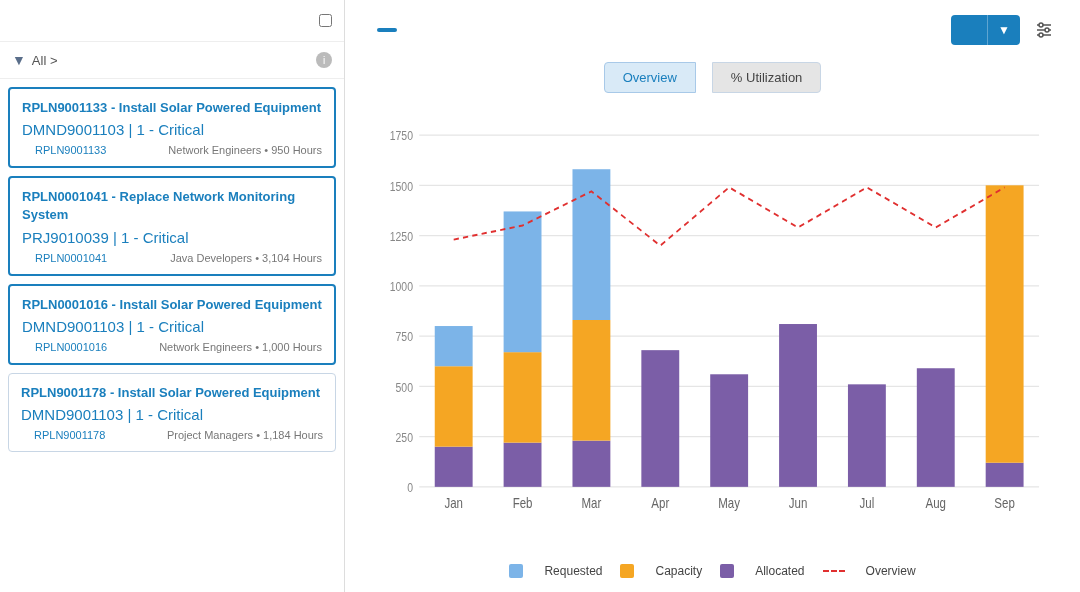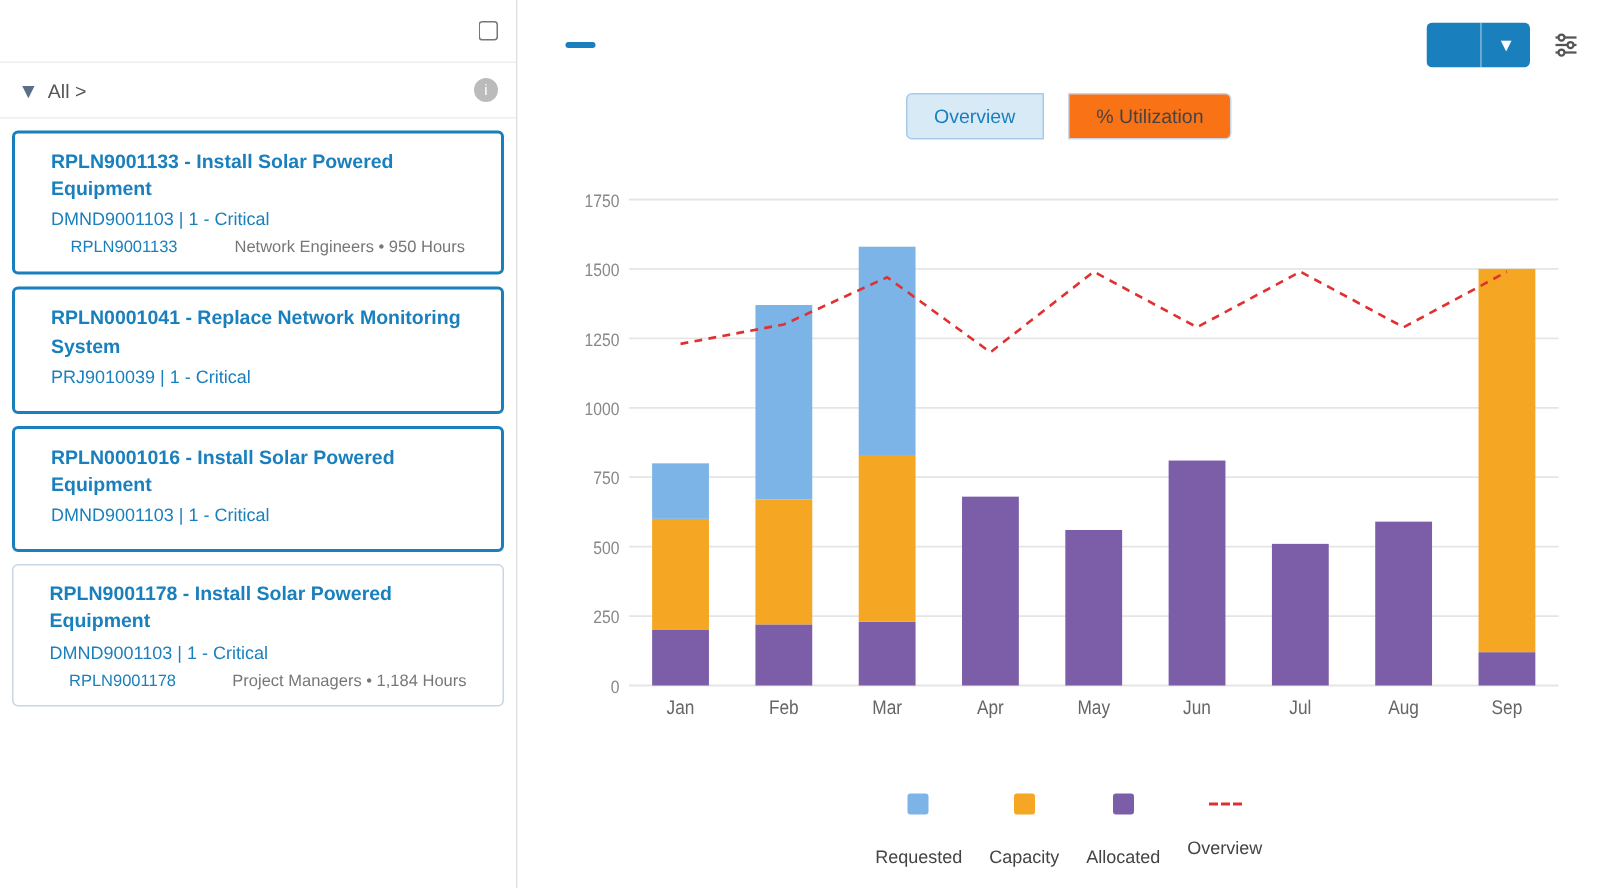--- a/index.html
+++ b/index.html
@@ -10,51 +10,51 @@
     .left-header { padding: 14px 12px; border-bottom: 1px solid #eee; display: flex; align-items: center; justify-content: space-between; }
     .left-header-title { font-size: 15px; font-weight: 600; color: #222; }
     .select-all { display: flex; align-items: center; gap: 5px; font-size: 13px; color: #444; }
     .select-all input { margin: 0; }
     .filter-bar { padding: 10px 12px; border-bottom: 1px solid #eee; display: flex; align-items: center; gap: 6px; }
     .filter-icon { color: #5a6e8a; font-size: 14px; }
     .filter-text { font-size: 13px; color: #555; }
     .filter-link { color: #1a7fbd; font-weight: 500; }
     .info-icon { margin-left: auto; width: 16px; height: 16px; border-radius: 50%; background: #bbb; color: #fff; font-size: 10px; display: flex; align-items: center; justify-content: center; cursor: pointer; }
     .cards-list { flex: 1; overflow-y: auto; padding: 8px; display: flex; flex-direction: column; gap: 8px; }
-    .card { border: 1px solid #c8d6e5; border-radius: 4px; background: #fff; padding: 10px 24px; cursor: pointer; position: relative; }
+    .card { border: 1px solid #c8d6e5; border-radius: 4px; background: #fff; padding: 10px 12px; cursor: pointer; position: relative; }
     .card.selected { border-color: #1a7fbd; border-width: 2px; }
     .card-title { font-size: 13px; font-weight: 600; color: #1a7fbd; margin-bottom: 4px; line-height: 1.4; }
-    .card-subtitle { font-size: 12px; color: #1a7fbd; margin-bottom: 6px; }
+    .card-subtitle { font-size: 15px; color: #1a7fbd; margin-bottom: 6px; }
     .card-footer { display: flex; justify-content: space-between; font-size: 11px; color: #777; margin-left: 13px; }
     .card-id { color: #1a7fbd; }
 
     
     .right-panel { flex: 1; background: #fff; display: flex; flex-direction: column; padding: 14px 20px; overflow: hidden; }
     .right-header { display: flex; align-items: center; gap: 12px; margin-bottom: 16px; }
     .right-title { font-size: 20px; font-weight: 600; color: #222; }
     .badge { background: #1a7fbd; color: #fff; border-radius: 12px; padding: 2px 10px; font-size: 12px; font-weight: 500; }
     .header-actions { margin-left: auto; display: flex; align-items: center; gap: 8px; }
     .confirm-btn-group { display: flex; align-items: stretch; border-radius: 4px; overflow: hidden; }
     .confirm-btn { background: #1a7fbd; color: #fff; border: none; padding: 8px 18px; font-size: 14px; font-weight: 500; cursor: pointer; }
     .confirm-btn-arrow { background: #1a7fbd; color: #fff; border: none; border-left: 1px solid rgba(255,255,255,0.3); padding: 8px 10px; cursor: pointer; font-size: 12px; }
     .settings-icon { width: 32px; height: 32px; display: flex; align-items: center; justify-content: center; cursor: pointer; color: #555; }
 
     
     .chart-container { flex: 1; display: flex; flex-direction: column; }
     .tab-bar { display: flex; gap: 16px; margin-bottom: 16px; justify-content: center; }
-    .tab { padding: 7px 18px; border: 1px solid #c8d6e5; font-size: 13px; cursor: pointer; color: #444; background: #f97316; }
+    .tab { padding: 7px 18px; border: 1px solid #c8d6e5; font-size: 13px; cursor: pointer; color: #444; background: #e5e5e5; }
     .tab:first-child { border-radius: 4px 0 0 4px; }
     .tab:last-child { border-radius: 0 4px 4px 0; }
     .tab.active { background: #d9eaf7; color: #1a7fbd; border-color: #a8c9e8; font-weight: 500; }
     .chart-wrapper { flex: 1; position: relative; display: flex; }
     .y-axis-label { writing-mode: vertical-rl; text-orientation: mixed; transform: rotate(180deg); font-size: 12px; color: #666; display: flex; align-items: center; justify-content: center; margin-right: 4px; }
     .chart-area { flex: 1; position: relative; }
     svg.chart { width: 100%; height: 100%; }
     .legend { display: flex; align-items: center; gap: 18px; justify-content: center; margin-top: 10px; }
-    .legend-item { display: flex; align-items: center; gap: 21px; font-size: 12px; color: #444; flex-direction: column; }
+    .legend-item { display: flex; align-items: center; gap: 21px; font-size: 12px; color: #444; }
     .legend-box { width: 14px; height: 14px; border-radius: 2px; }
     .legend-dash { width: 22px; height: 2px; border-top: 2px dashed #e05; }
   </style>
 </head>
 <body>
 
 <div class="left-panel">
   <div class="left-header">
     <span class="left-header-title"></span>
     <div class="select-all">
@@ -73,24 +73,32 @@
     <div class="card-title">RPLN9001133 - Install Solar Powered Equipment</div>
     <div class="card-subtitle">DMND9001103 | 1 - Critical</div>
     <div class="card-footer">
       <span class="card-id">RPLN9001133</span>
       <span>Network Engineers • 950 Hours</span>
     </div>
   </div>
       <div class="card selected">
     <div class="card-title">RPLN0001041 - Replace Network Monitoring System</div>
     <div class="card-subtitle">PRJ9010039 | 1 - Critical</div>
+    <div class="card-footer">
+      <span class="card-id">RPLN0001041</span>
+      <span>Java Developers • 3,104 Hours</span>
+    </div>
   </div>
       <div class="card selected">
     <div class="card-title">RPLN0001016 - Install Solar Powered Equipment</div>
     <div class="card-subtitle">DMND9001103 | 1 - Critical</div>
+    <div class="card-footer">
+      <span class="card-id">RPLN0001016</span>
+      <span>Network Engineers • 1,000 Hours</span>
+    </div>
   </div>
       <div class="card">
     <div class="card-title">RPLN9001178 - Install Solar Powered Equipment</div>
     <div class="card-subtitle">DMND9001103 | 1 - Critical</div>
     <div class="card-footer">
       <span class="card-id">RPLN9001178</span>
       <span>Project Managers • 1,184 Hours</span>
     </div>
   </div>
     </div>

